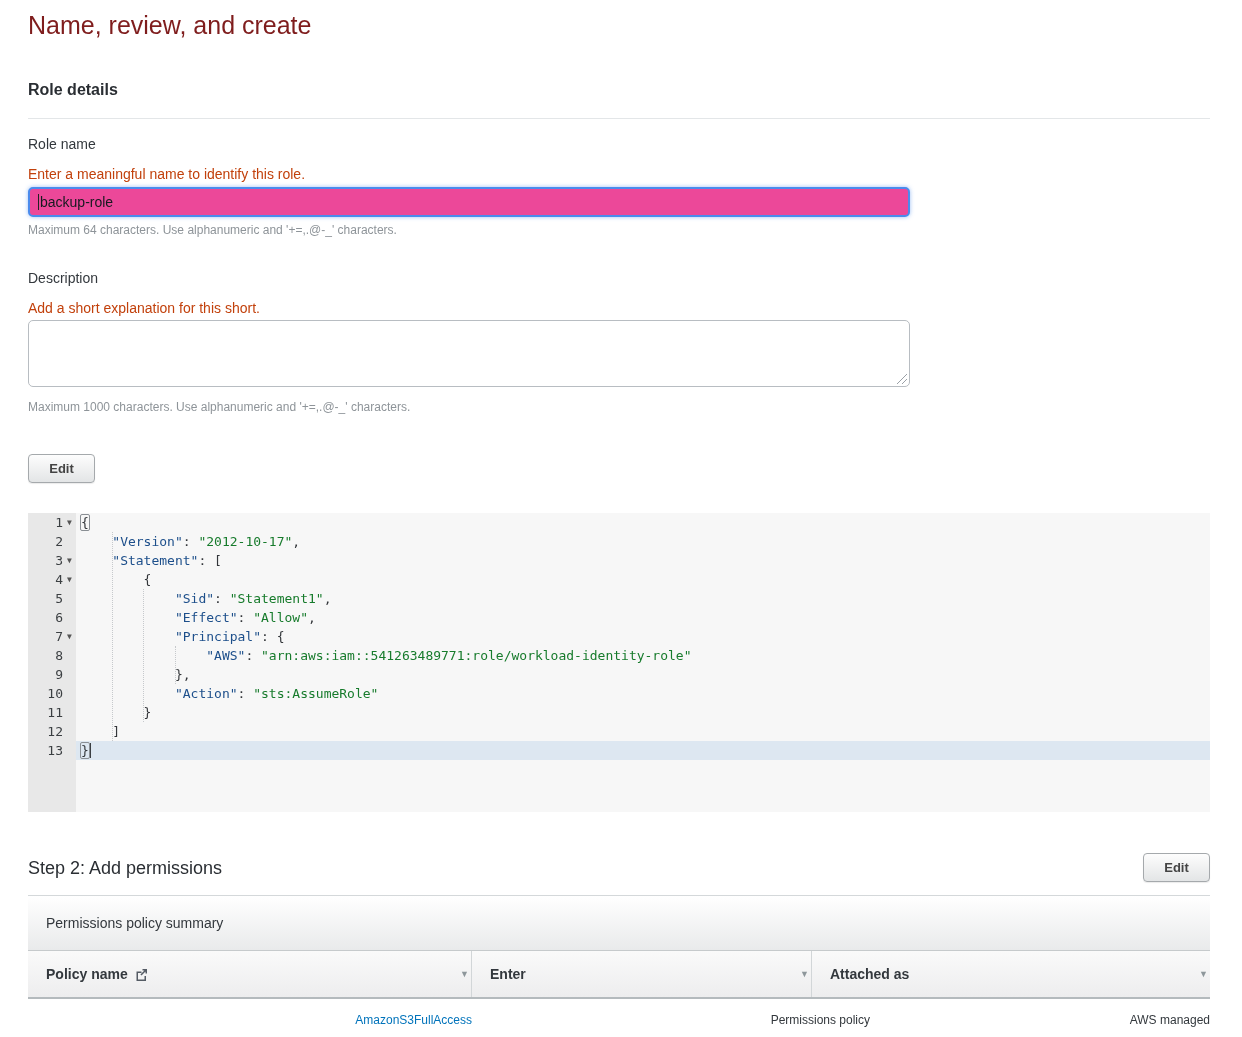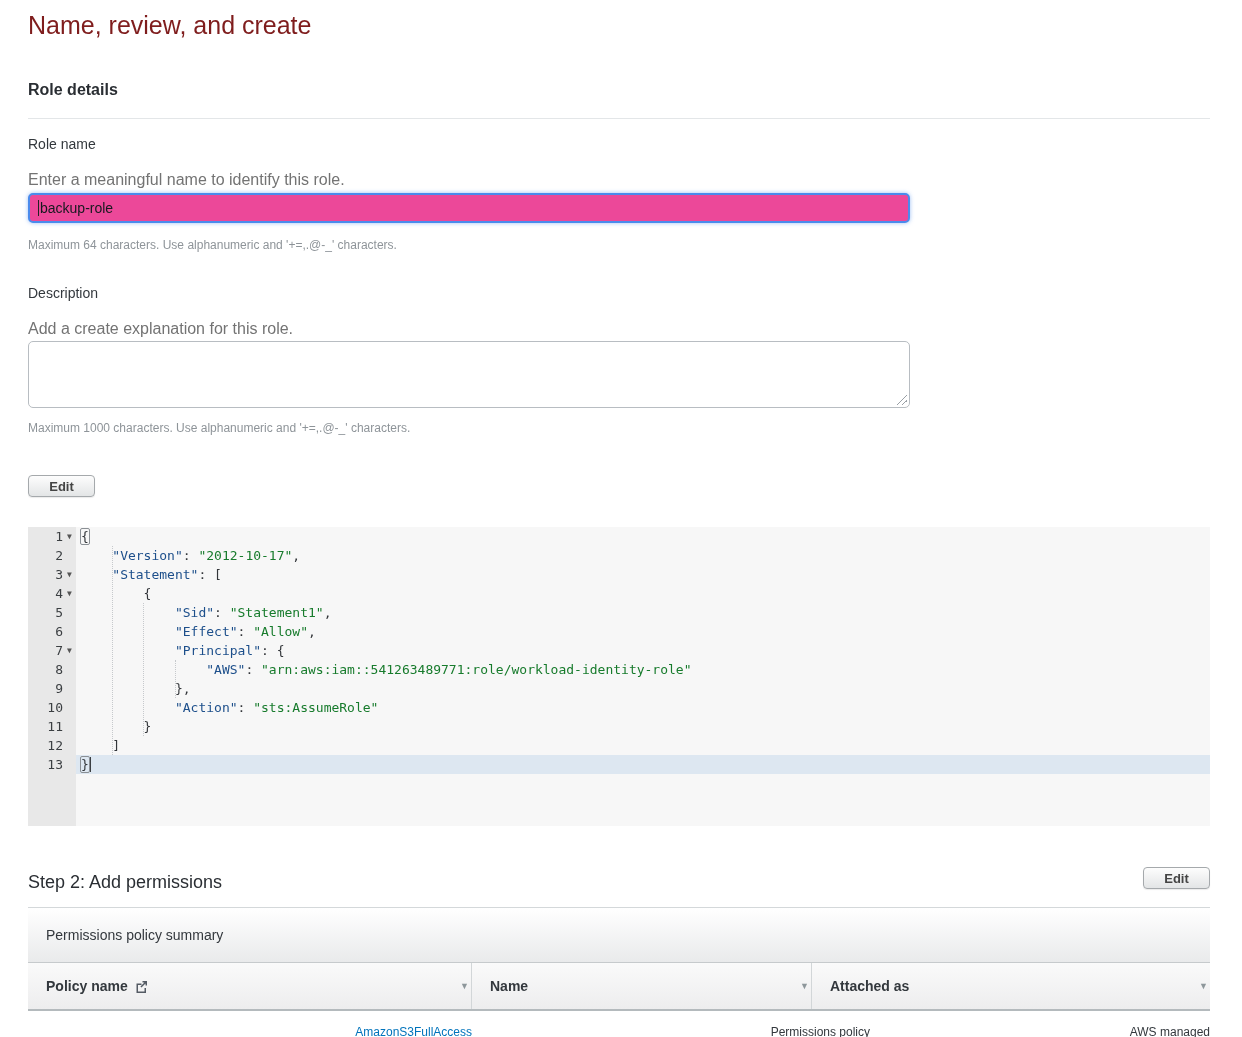--- a/index.html
+++ b/index.html
@@ -5,22 +5,22 @@
   * { box-sizing: border-box; }
   html,body { margin:0; padding:0; background:#ffffff; font-family:"Liberation Sans", sans-serif; color:#16191f; }
   .page { width:1242px; height:1037px; padding:0 32px 0 28px; overflow:hidden; }
 
   .page-title { font-size:25px; font-weight:400; color:#7f1d1d; margin:10px 0 0 0; line-height:30px; }
 
   .section-heading { font-size:16px; font-weight:700; color:#2a2e33; margin:40px 0 0 0; line-height:19px; }
   .divider { border:none; border-top:1px solid #e3e6e8; margin:19px 0 0 0; }
 
   .field-label { font-size:14px; color:#33383d; margin-top:17px; line-height:17px; }
-  .field-hint  { font-size:16px; color:#737373; margin-top:20px; line-height:14px; }
-  .field-constraint { font-size:12px; color:#8e9499; margin-top:15px; line-height:14px; }
+  .field-hint  { font-size:14px; color:#c2410c; margin-top:14px; line-height:14px; }
+  .field-constraint { font-size:12px; color:#8e9499; margin-top:6px; line-height:14px; }
 
   .text-input {
     margin-top:6px; width:882px; height:30px; padding:0 8px;
     font-size:14px; font-family:"Liberation Sans", sans-serif; color:#16191f;
     border:2px solid #4b8bec; border-radius:5px; outline:none;
     box-shadow:0 0 4px rgba(75,139,236,.55);
     display:flex; align-items:center;
     background:#ec4899;
   }
   .input-caret { display:inline-block; width:1px; height:16px; background:#222; margin-right:1px; }
@@ -34,21 +34,21 @@
     background:
       linear-gradient(135deg, transparent 0 46%, #9aa0a6 46% 54%, transparent 54% 72%, #9aa0a6 72% 80%, transparent 80%);
   }
 
   .step-row { display:flex; align-items:flex-start; justify-content:space-between; }
   .step-row.first { margin-top:40px; }
   .step-row.second { margin-top:41px; }
   .step-heading { font-size:18px; font-weight:400; color:#2a2e33; line-height:24px; margin:3px 0 0 0; }
 
   .edit-btn {
-    min-width:67px; height:22px; padding:0 16px;
+    min-width:67px; height:29px; padding:0 16px;
     font-size:13px; font-weight:700; color:#444; font-family:"Liberation Sans", sans-serif;
     background:linear-gradient(#fdfdfd,#e3e5e6); border:1px solid #a5a9ac; border-radius:4px;
     box-shadow:0 1px 1px rgba(0,0,0,.08); cursor:pointer;
   }
 
   
   .editor { position:relative; margin-top:30px; width:1182px; height:299px; background:#f7f7f7;
     font-family:"DejaVu Sans Mono", monospace; font-size:13px; line-height:19px; }
   .gutter-bg { position:absolute; left:0; top:0; bottom:0; width:48px; background:#e8e8e8; }
   .guides { position:absolute; top:0; left:0; }
@@ -98,21 +98,21 @@
 
   <div class="field-label">Role name</div>
   <div class="field-hint">Enter a meaningful name to identify this role.</div>
   <div class="text-input">
     <span class="input-caret"></span>
       <span>backup-role</span>
   </div>
   <div class="field-constraint">Maximum 64 characters. Use alphanumeric and '+=,.@-_' characters.</div>
 
   <div class="field-label" style="margin-top:33px;">Description</div>
-  <div class="field-hint">Add a create explanation for this role.</div>
+  <div class="field-hint">Add a short explanation for this short.</div>
   <div class="textarea">
     <span></span>
     <span class="resize-handle"></span>
   </div>
   <div class="field-constraint" style="margin-top:13px;">Maximum 1000 characters. Use alphanumeric and '+=,.@-_' characters.</div>
 
   <div class="step-row first">
     <button class="edit-btn">Edit</button>
   </div>
 
@@ -234,21 +234,21 @@
         <span class="ext-icon">
           <svg width="13" height="13" viewBox="0 0 13 13">
               <path d="M1.5 3.5 h5 v1.5 h-3.5 v6.5 h6.5 v-3.5 h1.5 v5 h-9.5 z" fill="#545b64"></path>
               <path d="M7.5 1 h4.5 v4.5 h-1.5 v-2 l-4 4 -1.1-1.1 4-4 h-1.9 z" fill="#545b64"></path>
             </svg>
         </span>
         <span class="spacer"></span>
         <span class="filter-tri">▼</span>
       </div>
       <div class="th col-2 sep">
-        <span>Name</span>
+        <span>Enter</span>
         <span class="spacer"></span>
         <span class="filter-tri">▼</span>
       </div>
       <div class="th col-3">
         <span>Attached as</span>
         <span class="spacer"></span>
         <span class="filter-tri">▼</span>
       </div>
     </div>
 

